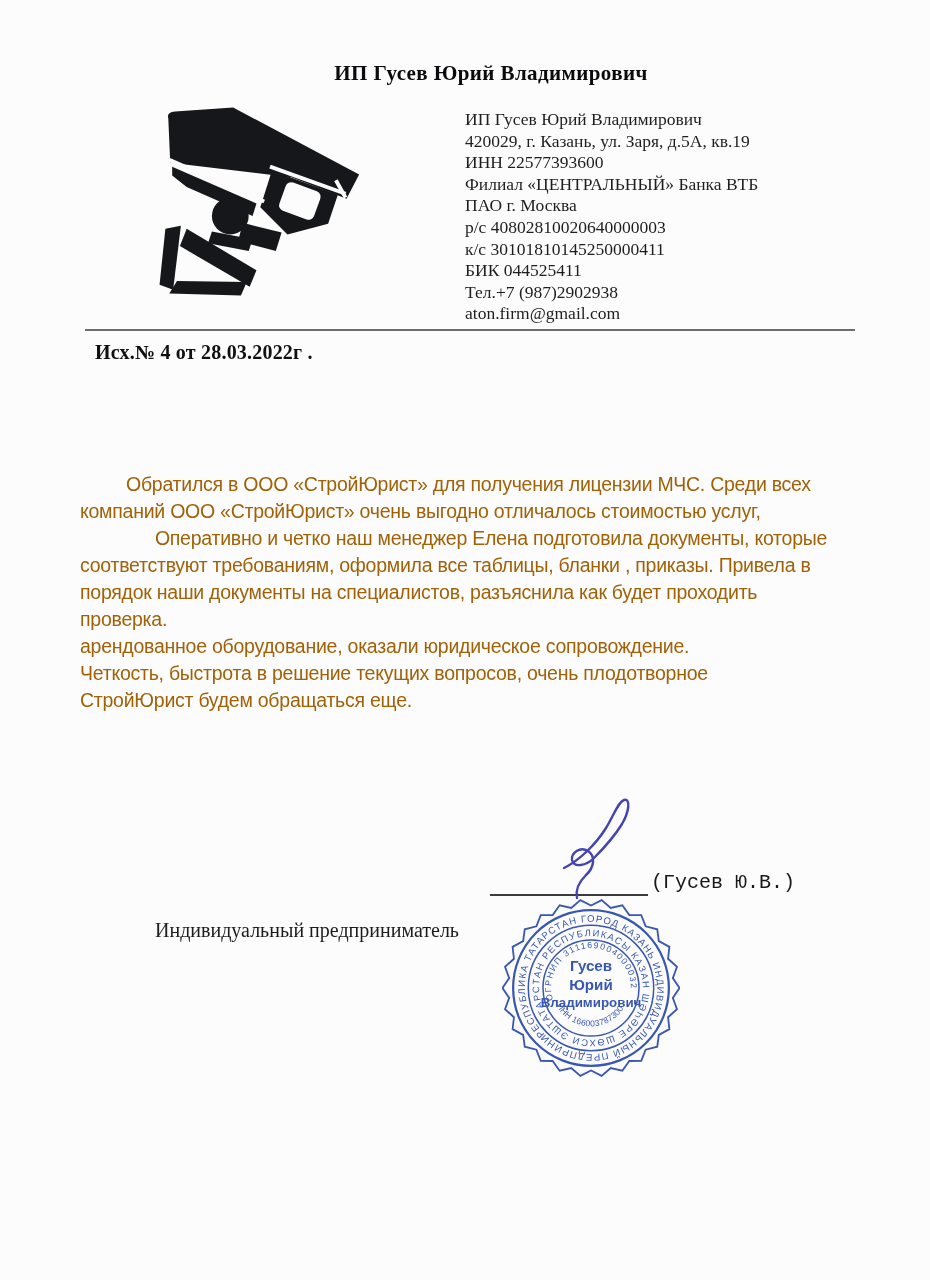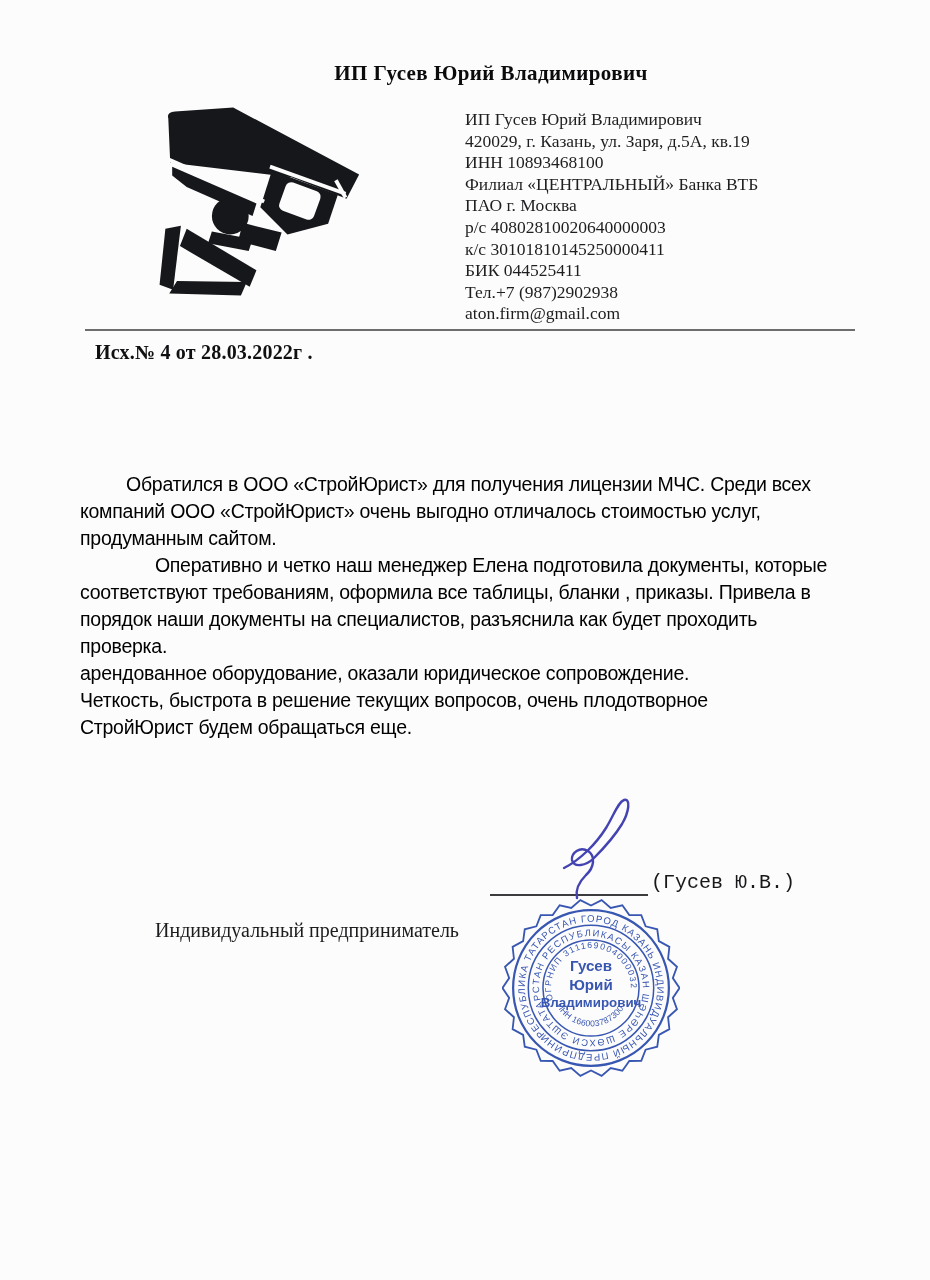--- a/index.html
+++ b/index.html
@@ -17,21 +17,21 @@
            color:#1e1e20;}
   .contact div{white-space:nowrap;}
 
   .rule{position:absolute;left:85px;top:329px;width:770px;height:2px;background:#6d6d6d;}
 
   .outgoing{position:absolute;left:95px;top:341px;font-weight:bold;font-size:20px;
             color:#101012;letter-spacing:.2px;}
 
   .body-text{position:absolute;left:80px;top:471px;width:792px;
              font-family:"Liberation Sans",sans-serif;font-size:19.5px;line-height:27px;
-             color:#000000;letter-spacing:-0.25px;}
+             color:#a16207;letter-spacing:-0.25px;}
   .body-text div{white-space:nowrap;}
   .ind1{text-indent:46px;}
   .ind2{text-indent:30px;text-align:center;}
 
   .sig-label{position:absolute;left:155px;top:871px;font-size:20px;color:#1c1c1e;
              font-family:"Liberation Serif",serif;margin-top:48px;}
   .sig-line{position:absolute;left:490px;top:866px;width:158px;height:28px;
             border-bottom:2px solid #3c3c3e;}
   .sig-name{position:absolute;left:651px;top:871px;font-size:20px;color:#18181a;
             font-family:Liberation Mono, monospace;}
@@ -81,38 +81,37 @@
       <line x1="128" y1="70" x2="206" y2="98"></line>
       <line x1="196" y1="84" x2="206" y2="102"></line>
     </g>
 
     <rect x="140" y="90" width="38" height="31" rx="6" fill="#fdfcfc" transform="rotate(20 159 105)"></rect>
   </svg>
 
   <div class="contact">
     <div>ИП Гусев Юрий Владимирович</div>
     <div>420029, г. Казань, ул. Заря, д.5А, кв.19</div>
-    <div>ИНН 10893468100</div>
+    <div>ИНН 22577393600</div>
     <div>Филиал «ЦЕНТРАЛЬНЫЙ» Банка ВТБ</div>
     <div>ПАО г. Москва</div>
     <div>р/с 40802810020640000003</div>
     <div>к/с 30101810145250000411</div>
     <div>БИК 044525411</div>
     <div>Тел.+7 (987)2902938</div>
     <div>aton.firm@gmail.com</div>
   </div>
 
   <div class="rule"></div>
 
   <div class="outgoing">Исх.№ 4  от 28.03.2022г .</div>
 
   <div class="body-text">
     <div class="ind1">Обратился  в ООО «СтройЮрист» для получения лицензии МЧС.  Среди всех</div>
     <div>компаний ООО «СтройЮрист» очень выгодно отличалось стоимостью услуг,</div>
-    <div>продуманным сайтом.</div>
     <div class="ind2">Оперативно и четко наш менеджер Елена подготовила документы, которые</div>
     <div>соответствуют требованиям, оформила все таблицы, бланки , приказы. Привела в</div>
     <div>порядок наши документы на специалистов, разъяснила как будет проходить</div>
     <div>проверка.</div>
     <div>арендованное оборудование, оказали юридическое сопровождение.</div>
     <div>Четкость, быстрота в решение текущих вопросов, очень плодотворное</div>
     <div>СтройЮрист будем обращаться еще.</div>
   </div>
 
   <div class="sig-label">Индивидуальный предприниматель</div>

